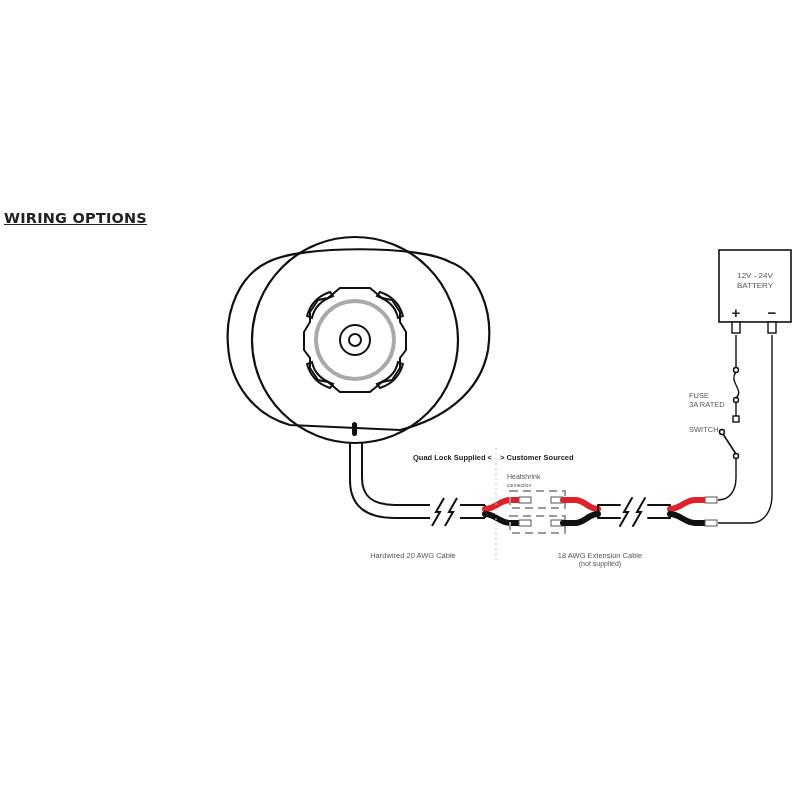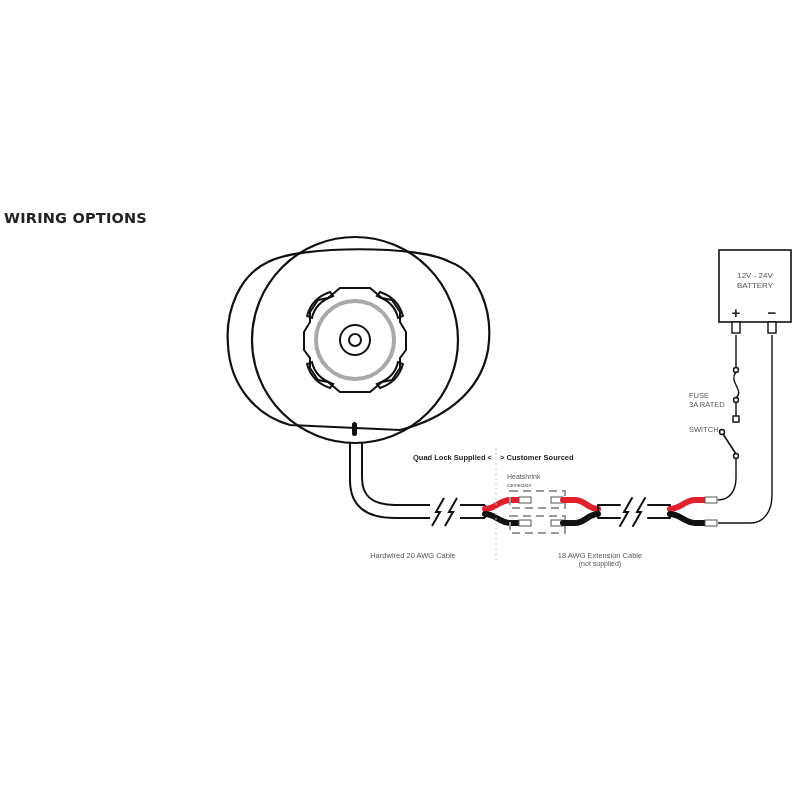--- a/index.html
+++ b/index.html
@@ -1,17 +1,17 @@
 <!DOCTYPE html>
 <html><head>
 <meta charset="utf-8">
 <style>
   html, body { margin: 0; padding: 0; background: #ffffff; }
   body { width: 800px; height: 800px; position: relative; overflow: hidden; font-family: "Liberation Sans", sans-serif; }
-  .title { position: absolute; left: 4px; top: 210px; font-family: "DejaVu Sans", sans-serif; font-weight: bold; font-size: 14.5px; color: #222; letter-spacing: 0.2px; }
+  .title { position: absolute; left: 4px; top: 210px; font-family: "DejaVu Sans", sans-serif; font-weight: bold; font-size: 14.5px; color: #222; letter-spacing: 0.2px; text-decoration: underline; }
   svg { position: absolute; left: 0; top: 0; }
   .lbl { font-family: "Liberation Sans", sans-serif; fill: #555; }
   .lbl-bold { font-family: "Liberation Sans", sans-serif; font-weight: bold; fill: #222; }
 </style>
 </head>
 <body>
 
 <div class="title">WIRING OPTIONS</div>
 
 <svg width="800" height="800" viewBox="0 0 800 800">

